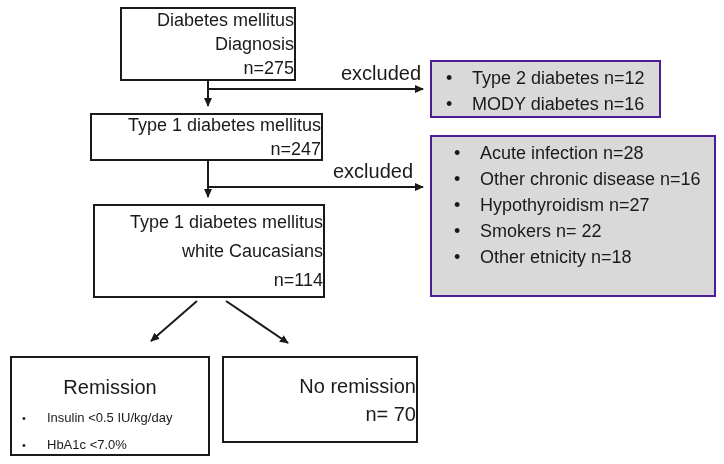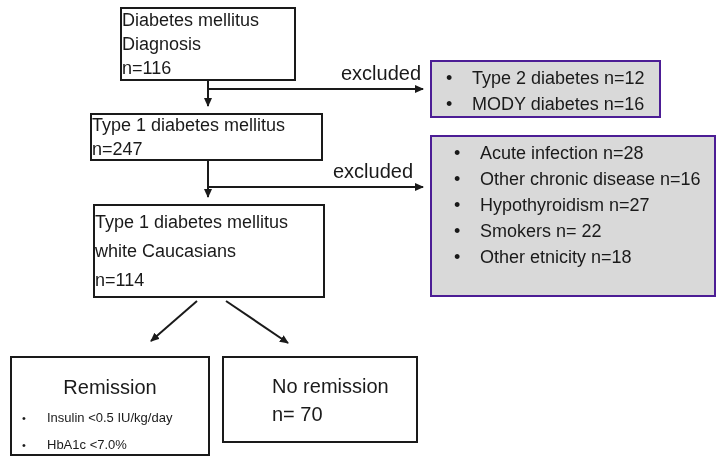--- a/index.html
+++ b/index.html
@@ -26,21 +26,21 @@
   }
   .box {
     position: absolute;
     box-sizing: border-box;
     background: #ffffff;
     border: 2px solid #1a1a1a;
   }
   .box.centered {
     display: flex;
     flex-direction: column;
-    align-items: flex-start;
+    align-items: flex-end;
     justify-content: center;
     text-align: center;
   }
   .box .line {
     font-size: 18px;
     line-height: 24px;
     white-space: nowrap;
   }
   .box.tall .line {
     line-height: 29px;
@@ -130,21 +130,21 @@
     <line x1="207" y1="89" x2="423" y2="89" stroke="#1a1a1a" stroke-width="2" marker-end="url(#arw)"></line>
     <line x1="208" y1="161" x2="208" y2="197" stroke="#1a1a1a" stroke-width="2" marker-end="url(#arw)"></line>
     <line x1="207" y1="187" x2="423" y2="187" stroke="#1a1a1a" stroke-width="2" marker-end="url(#arw)"></line>
     <line x1="197" y1="301" x2="151" y2="341" stroke="#1a1a1a" stroke-width="2" marker-end="url(#arw)"></line>
     <line x1="226" y1="301" x2="288" y2="343" stroke="#1a1a1a" stroke-width="2" marker-end="url(#arw)"></line>
   </svg>
 
   <div class="box centered box-diagnosis">
     <div class="line">Diabetes mellitus</div>
     <div class="line">Diagnosis</div>
-    <div class="line">n=116</div>
+    <div class="line">n=275</div>
   </div>
 
   <div class="excluded-label excluded-1">excluded</div>
 
   <div class="grey grey-1">
     <div class="bullet-row">Type 2 diabetes n=12</div>
     <div class="bullet-row">MODY diabetes n=16</div>
   </div>
 
   <div class="box centered box-t1dm">

